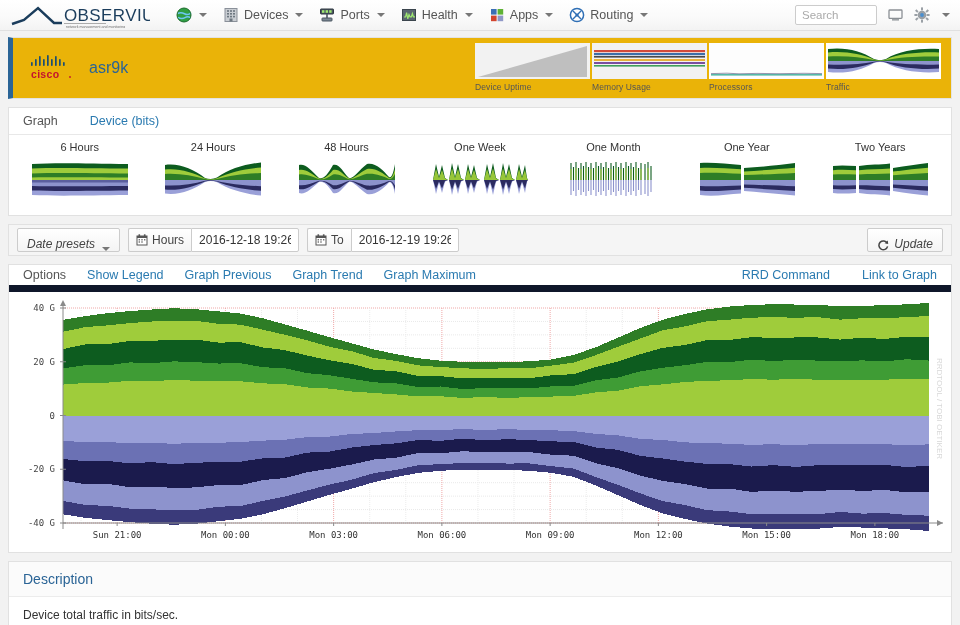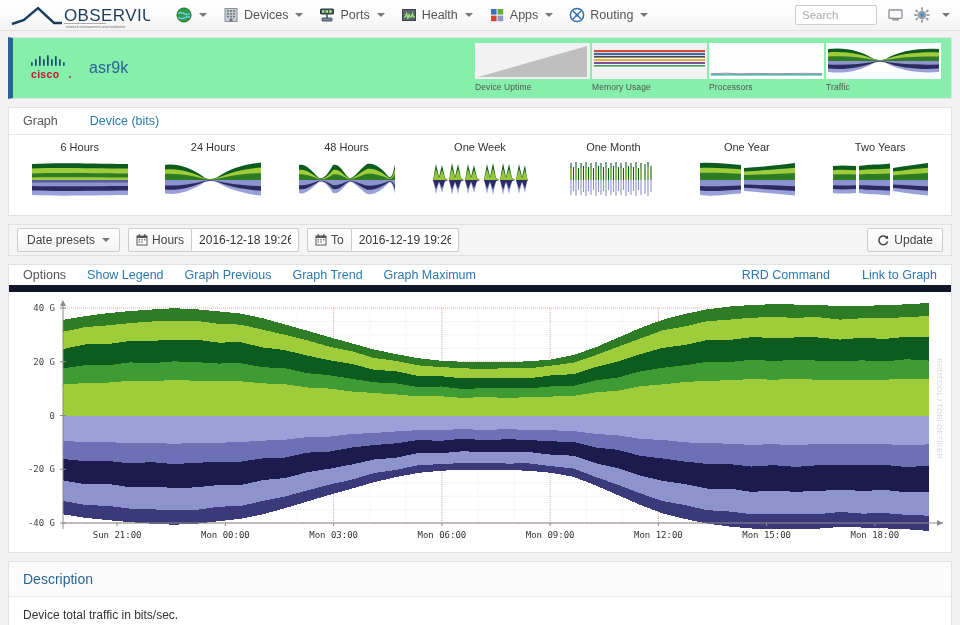--- a/index.html
+++ b/index.html
@@ -67,21 +67,21 @@
     width: 82px;
   }
   .search-box::placeholder { color: #aaa; }
   .nav-right .ico-btn { cursor: pointer; display:flex; align-items:center; }
 
   
   .wrap { padding: 6px 8px 0 8px; }
 
   
   .device-panel {
-    background: #86efac;
+    background: #eab308;
     border: 1px solid #e3e3e3;
     border-left: 5px solid #2a6496;
     height: 62px;
     display: flex;
     align-items: center;
     position: relative;
     margin-bottom: 8px;
   }
   .device-ident {
     display: flex; align-items: center;
@@ -167,25 +167,26 @@
     height: 32px;
   }
   .grp { display: flex; align-items: center; }
   .btn {
     height: 24px;
     border: 1px solid #ccc;
     background: linear-gradient(to bottom,#ffffff,#f4f4f4);
     color: #444;
     font-size: 12px;
     padding: 0 9px;
-    display: flex; align-items: center; gap: 5px;
+    display: flex; align-items: flex-end; gap: 5px;
     cursor: pointer;
     border-radius: 2px;
     font-family: "Liberation Sans", sans-serif;
     white-space: nowrap;
+    font-style: italic;
   }
   .addon {
     height: 24px;
     border: 1px solid #ccc;
     border-right: none;
     background: linear-gradient(to bottom,#ffffff,#f4f4f4);
     display: flex; align-items: center; gap: 4px;
     padding: 0 7px;
     font-size: 12px; color: #444;
     border-radius: 2px 0 0 2px;

